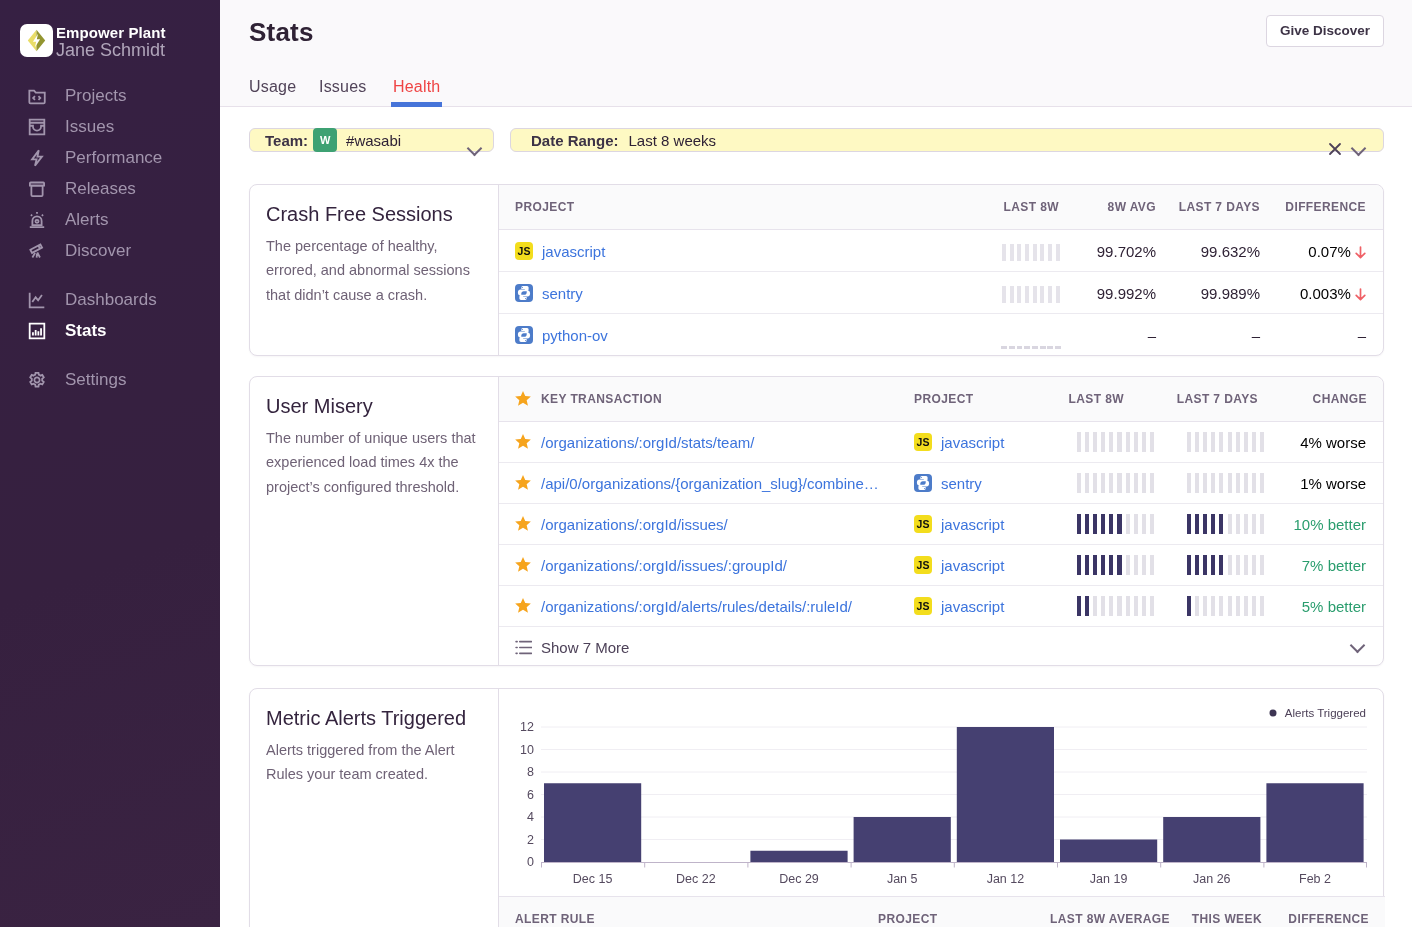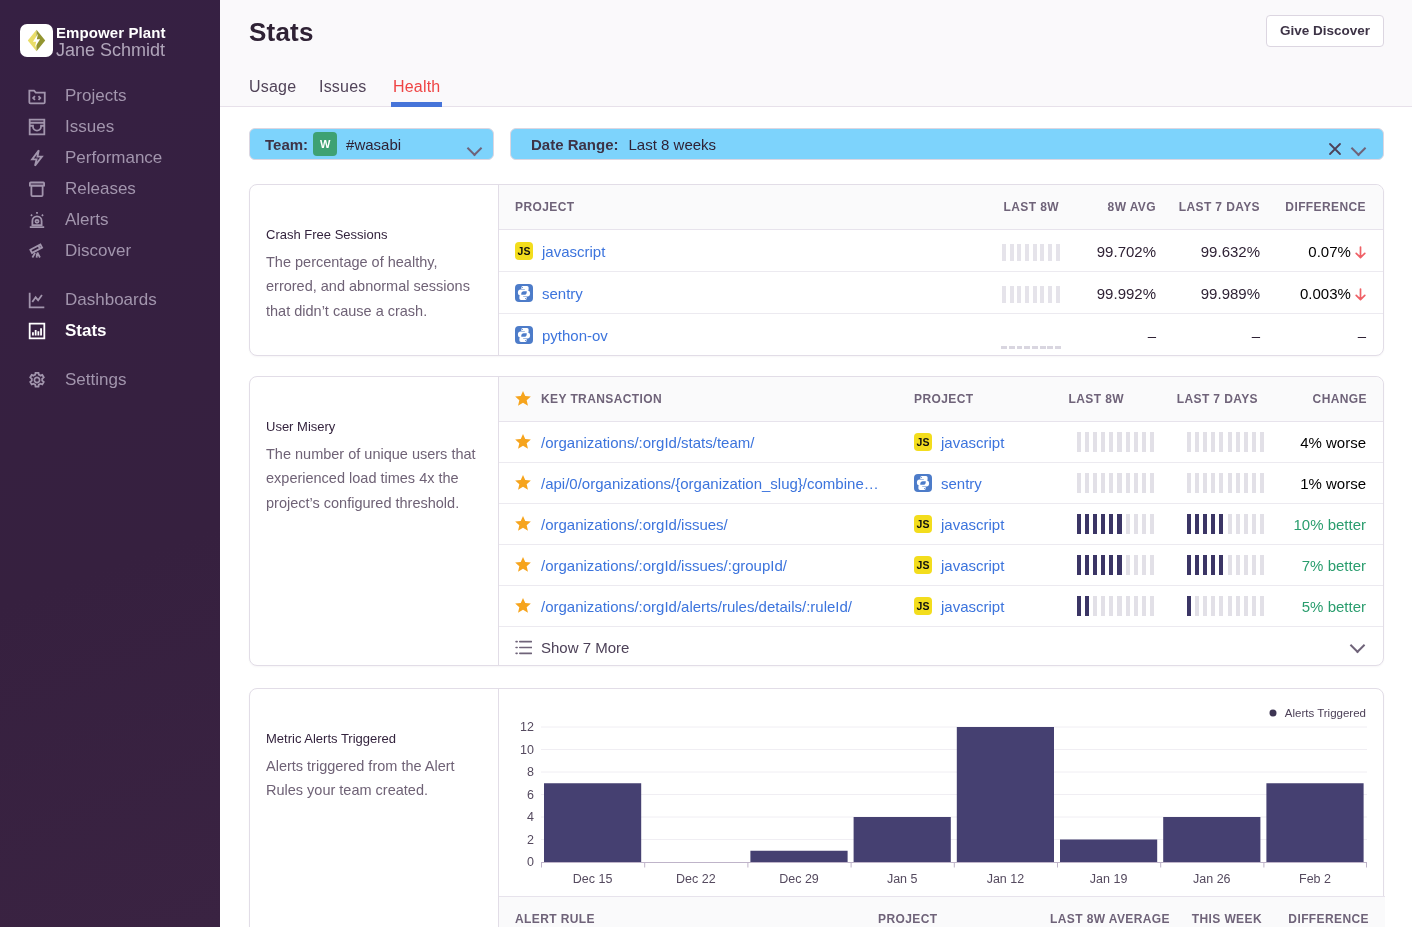--- a/index.html
+++ b/index.html
@@ -24,33 +24,33 @@
 .main { position:absolute; left:220px; top:0; width:1192px; height:927px; background:#fff; }
 .pagehead { position:absolute; left:0; top:0; width:1192px; height:107px; background:#faf9fb; border-bottom:1px solid #e7e1ea; }
 h1.title { position:absolute; left:29px; top:17px; font-size:26px; color:#2f2235; letter-spacing:.2px; }
 .btn-feedback { position:absolute; right:28px; top:15px; height:32px; padding:0 13px; background:#fff;
   border:1px solid #dcd6e1; border-radius:4px; font-size:13.5px; font-weight:bold; color:#3d3346; line-height:30px; }
 .tab { position:absolute; top:78px; font-size:16px; color:#514459; letter-spacing:.2px; }
 .tab.active { color:#ef4444; }
 .tabline { position:absolute; left:171px; top:102px; width:51px; height:5px; background:#4674d9; }
 
 
-.filterbox { position:absolute; height:32px; background:#7dd3fc; border:1px solid #dcd6e1; border-radius:6px;
+.filterbox { position:absolute; height:24px; background:#fef9c3; border:1px solid #dcd6e1; border-radius:6px;
   display:flex; align-items:center; font-size:15px; color:#2f2235; }
 .fb-team { left:29px; top:128px; width:245px; }
 .fb-date { left:290px; top:128px; width:874px; }
 .fb-label { font-weight:bold; color:#3d3346; }
 .teambadge { width:24px; height:24px; border-radius:4px; background:#3ea173; color:#fff; font-size:11px; font-weight:bold;
   display:flex; align-items:center; justify-content:center; margin:0 9px 0 5px; }
 .chev { width:11px; height:11px; border:solid #6f6379; border-width:0 2px 2px 0; transform:rotate(45deg); }
 
 
 .panel { position:absolute; left:29px; width:1135px; background:#fff; border:1px solid #e2dde7; border-radius:8px; box-shadow:0 1px 2px rgba(43,34,51,0.04); }
 .panel .left { position:absolute; left:0; top:0; width:249px; height:100%; border-right:1px solid #e2dde7; padding:18px 16px; }
-.panel .left h2 { font-size:13px; font-weight:normal; color:#34243e; margin-bottom:8px;margin-top:24px; }
+.panel .left h2 { font-size:20px; font-weight:normal; color:#34243e; margin-bottom:8px; }
 .panel .left p { font-size:14.5px; line-height:24.3px; color:#6f6276; }
 .panel .right { position:absolute; left:249px; top:0; right:0; height:100%; }
 .thead { height:45px; background:#fafafb; border-bottom:1px solid #e7e3ec; border-radius:0 8px 0 0; position:relative;
   font-size:12px; font-weight:bold; color:#6f6379; letter-spacing:.4px; }
 .thead span { position:absolute; top:15px; }
 .trow { position:relative; border-bottom:1px solid #eceaf0; }
 .trow:last-child { border-bottom:none; }
 .projlink { position:absolute; left:16px; display:flex; align-items:center; font-size:15px; color:#3c74dd; }
 .badge { width:18px; height:18px; border-radius:4px; margin-right:9px; flex:none; }
 .num { position:absolute; font-size:15px; color:#2f2235; text-align:right; }

